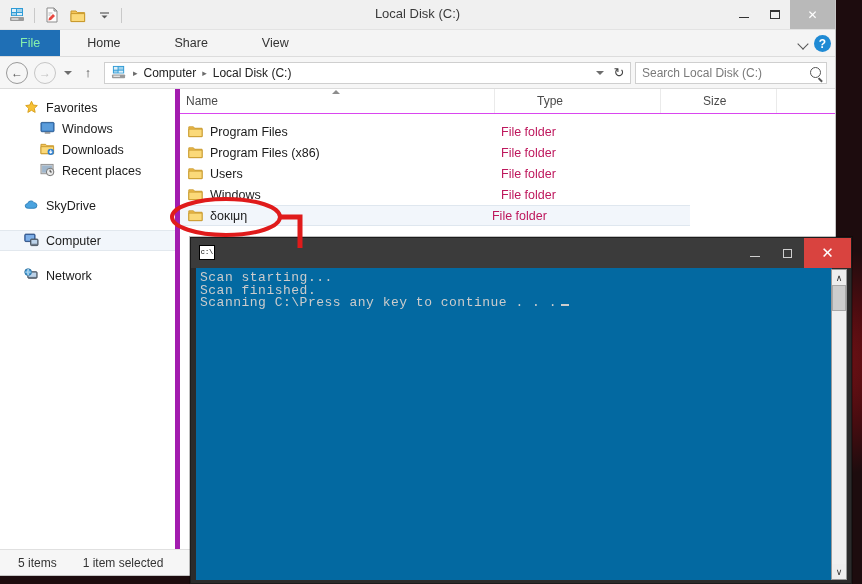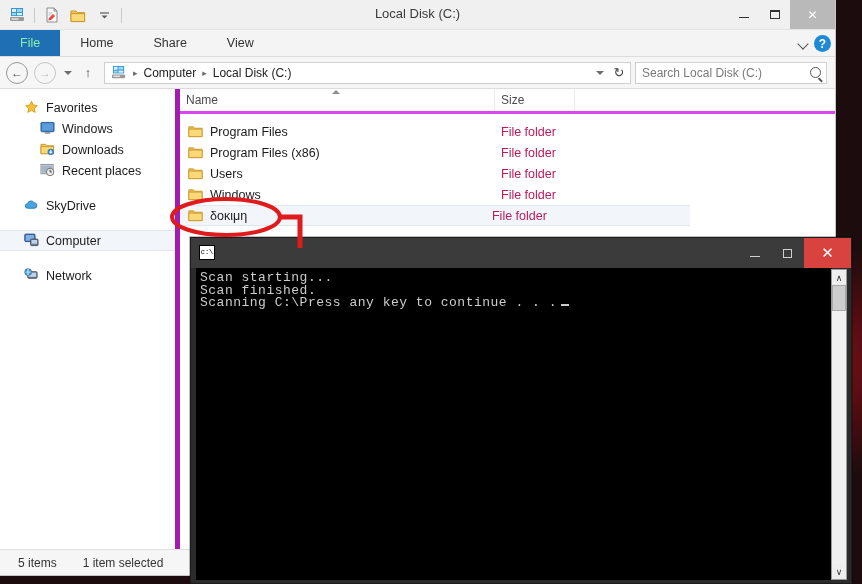--- a/index.html
+++ b/index.html
@@ -67,21 +67,21 @@
   .cap-glyph-max { width: 10px; height: 9px; border: 1px solid #333; border-top-width: 2px; }
   
   #ribbon {
     position: relative;
     height: 27px;
     background: #f4f4f4;
     border-bottom: 1px solid #dcdcdc;
     display: flex; align-items: stretch;
   }
   .tab {
-    padding: 0 20px;
+    padding: 0 27px;
     display: flex; align-items: center;
     font-size: 12.5px; color: #333;
   }
   .tab.file {
     background: #1f6fb5; color: #86efac;
     padding: 0 20px;
     font-size: 12.5px;
   }
   #ribbon-right {
     position: absolute; right: 4px; top: 0;
@@ -198,22 +198,23 @@
     border-top: 1px solid #e2e8ee;
     border-bottom: 1px solid #e2e8ee;
   }
   .nav-gap { height: 14px; }
   .nav-ico { width: 16px; height: 16px; flex: none; position: relative; }
   #list-area {
     flex: 1; background: #fff; position: relative;
   }
   #col-header {
     display: flex; height: 25px;
-    border-bottom: 3px solid #d946ef;
-    position: relative;
+    border-bottom: 1px solid #d946ef;
+    position: relative;
+    gap: 36px;
   }
   .col {
     font-size: 12px; color: #4a4a4a;
     display: flex; align-items: center;
     padding-left: 6px;
     border-right: 1px solid #eaeaea;
     position: relative;
   }
   #col-name { width: 315px; }
   #col-type { width: 130px; }
@@ -290,21 +291,21 @@
     width: 33px; height: 30px;
     display: flex; align-items: center; justify-content: center;
     color: #cfcfcf; font-size: 12px;
   }
   .cmd-cap.close { background: #d9433f; color: #fff; width: 47px; font-size: 15px; }
   .cmd-glyph-min { width: 10px; height: 1px; background: #cfcfcf; margin-top: 7px; }
   .cmd-glyph-max { width: 9px; height: 9px; border: 1px solid #cfcfcf; }
   #cmd-body {
     position: absolute; left: 5px; top: 30px;
     width: 636px; height: 312px;
-    background: #000000;
+    background: #0369a1;
     padding: 4px 0 0 4px;
     overflow: hidden;
   }
   .cmd-line {
     font-family: "Liberation Mono", monospace;
     font-size: 13px; line-height: 12.5px;
     color: #cccccc;
     white-space: pre;
     letter-spacing: 0.5px;
   }
@@ -523,20 +524,23 @@
         <span>Network</span>
       </div>
     </div>
 
     <div id="list-area">
       <div id="col-header">
         <div class="col" id="col-name">
           <span>Name</span>
           <div id="sort-arrow"></div>
         </div>
+        <div class="col" id="col-type">
+          <span>Type</span>
+        </div>
         <div class="col" id="col-size">
           <span>Size</span>
         </div>
       </div>
 
       <div style="padding-top:7px;">
         <div class="row">
           <div class="cell-name">
             <span class="folder-ico">
               <svg width="15" height="13" viewBox="0 0 16 14">

